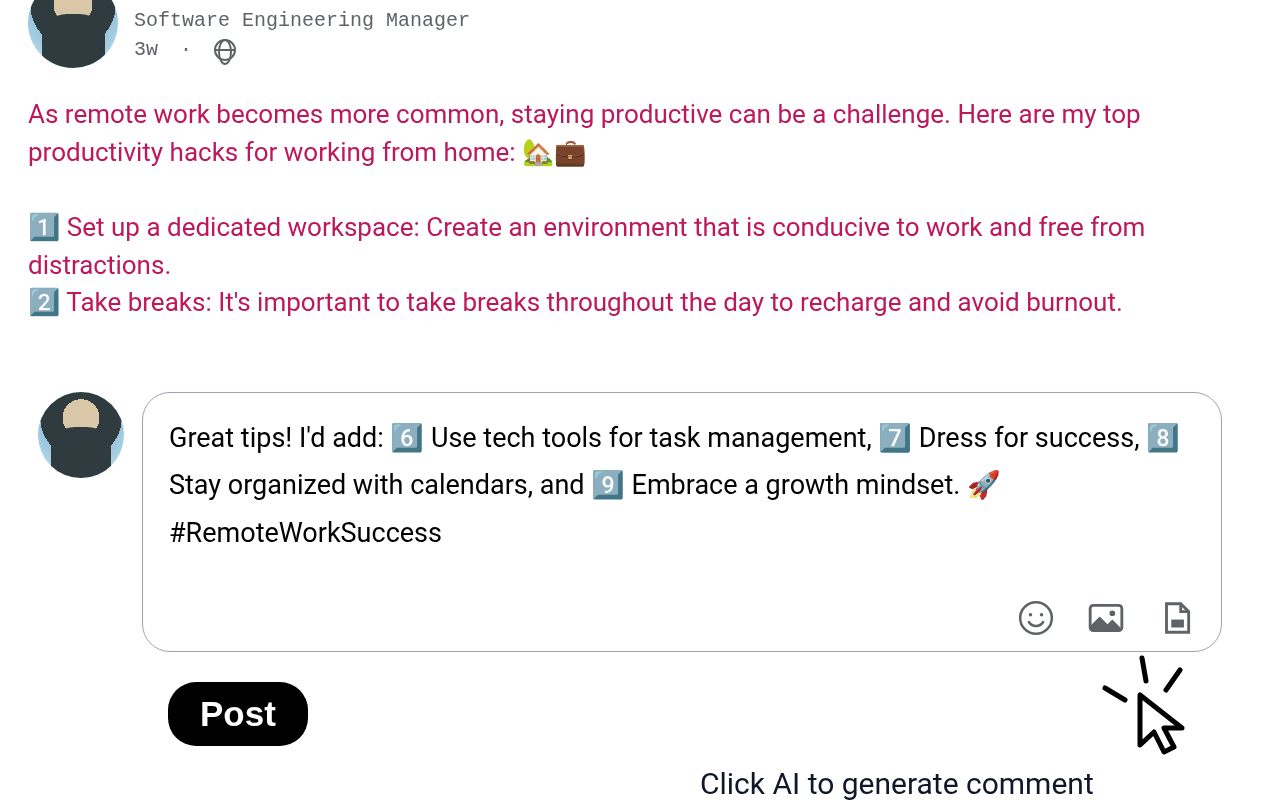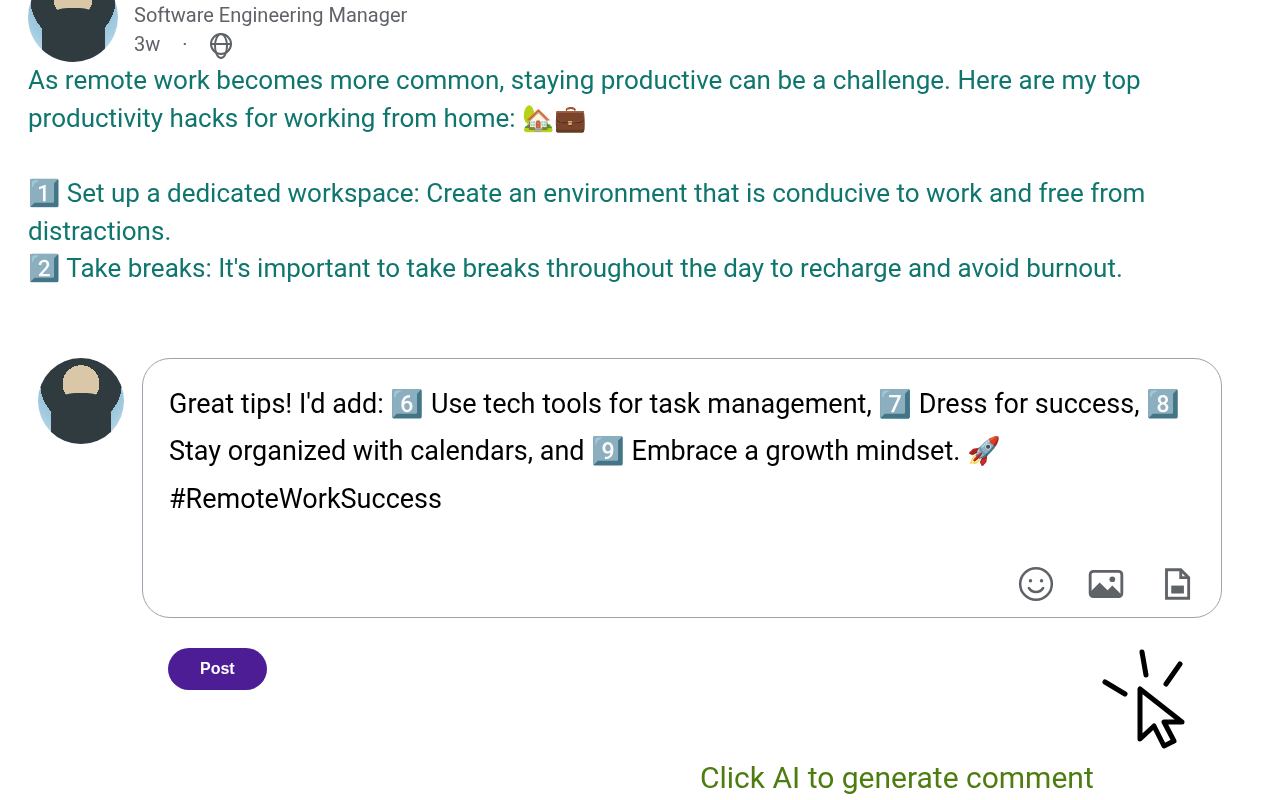--- a/index.html
+++ b/index.html
@@ -13,21 +13,22 @@
   }
   .container {
     padding: 0 28px;
     position: relative;
     height: 100%;
   }
   .post-header {
     display: flex;
     align-items: flex-start;
     gap: 16px;
-    margin-top: 2px;
+    margin-top: 8px;
+    font-family: Liberation Mono, monospace;
   }
   .avatar {
     width: 90px;
     height: 90px;
     border-radius: 50%;
     background: radial-gradient(circle at 50% 30%, #d9c7a8 0%, #d9c7a8 25%, #2f3b3f 25%, #2f3b3f 55%, #99c5dc 55%, #cce6f2 100%);
     flex-shrink: 0;
     margin-top: -30px;
     position: relative;
     overflow: hidden;
@@ -94,23 +95,24 @@
   }
   .globe-icon::after {
     left: -2px;
     top: 50%;
     width: 22px;
     height: 0;
     border-top: 2px solid #5f6368;
     transform: translateY(-50%);
   }
   .post-body {
+    margin-top: 28px;
     font-size: 26px;
     line-height: 1.45;
-    color: #0f766e;
+    color: #be185d;
     white-space: pre-wrap;
   }
   .comment-row {
     display: flex;
     align-items: flex-start;
     gap: 18px;
     margin-top: 70px;
     margin-left: 10px;
   }
   .comment-avatar {
@@ -174,23 +176,23 @@
     display: flex;
     align-items: center;
     justify-content: center;
     cursor: pointer;
     color: #5f6368;
   }
   .icon-btn svg { width: 100%; height: 100%; }
   .post-button {
     margin-top: 30px;
     margin-left: 140px;
-    background: #4c1d95;
+    background: #000000;
     color: #ffffff;
-    font-size: 16px;
+    font-size: 35px;
     font-weight: 600;
     border: none;
     border-radius: 28px;
     padding: 12px 32px;
     cursor: pointer;
   }
   .overlay {
     position: absolute;
     pointer-events: none;
   }
@@ -198,21 +200,21 @@
     left: 1090px;
     top: 640px;
     width: 120px;
     height: 110px;
   }
   .callout {
     position: absolute;
     left: 700px;
     top: 758px;
     font-size: 30px;
-    color: #4d7c0f;
+    color: #0f172a;
     white-space: nowrap;
   }
 </style>
 </head>
 <body>
 
 <div class="container">
 
   <div class="post-header">
     <div class="avatar"></div>

